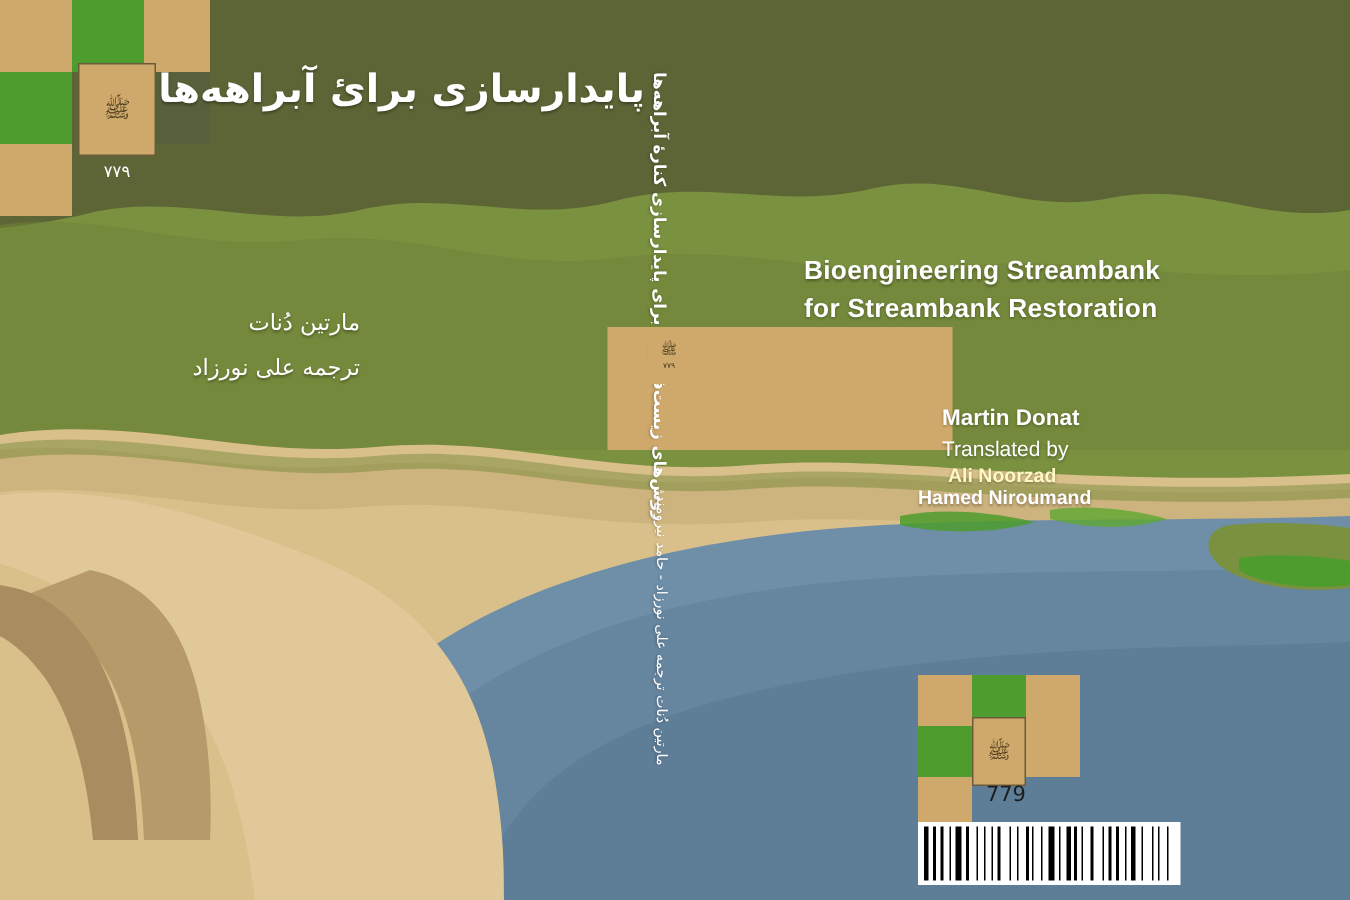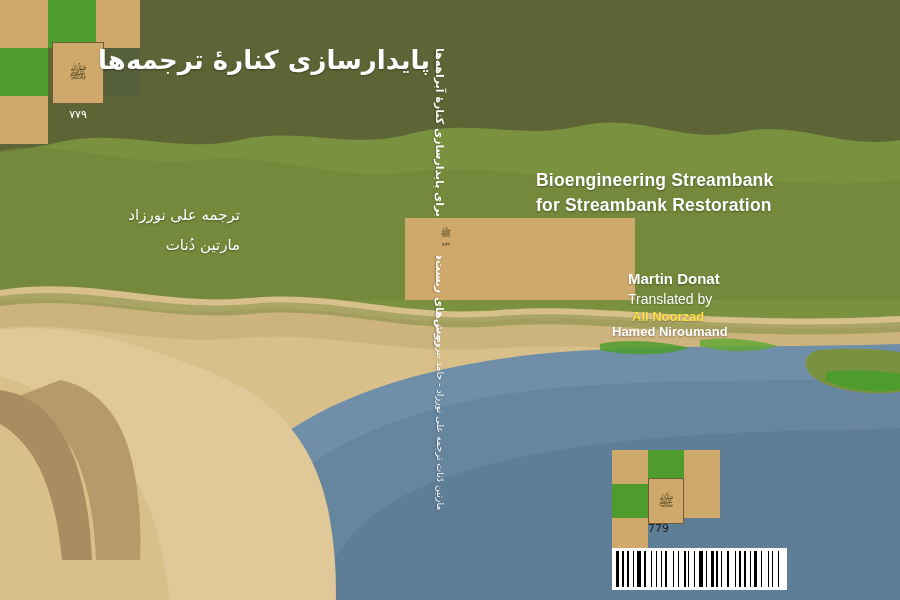--- a/index.html
+++ b/index.html
@@ -136,21 +136,21 @@
     position: absolute;
     left: 628px; top: 291px;
     color: #ffffff;
     font-family: "Liberation Sans", sans-serif;
     font-size: 14px;
     text-shadow: 0 1px 2px rgba(0,0,0,.35);
   }
   .en-tr1 {
     position: absolute;
     left: 632px; top: 309px;
-    color: #fde047;
+    color: #fef9c3;
     font-family: "Liberation Sans", sans-serif;
     font-weight: bold;
     font-size: 13px;
     text-shadow: 0 1px 2px rgba(0,0,0,.35);
   }
   .en-tr2 {
     position: absolute;
     left: 612px; top: 324px;
     color: #ffffff;
     font-family: "Liberation Sans", sans-serif;
@@ -170,22 +170,22 @@
     border: 1px solid #6b5b3a;
     box-sizing: border-box;
     display: flex; flex-direction: column;
     align-items: center; justify-content: center;
   }
   .pub-emblem .mark { font-size: 13px; color: #4a3c1c; font-family: "DejaVu Sans", sans-serif; line-height: 1;}
   .pub-num {
     position: absolute;
     left: 648px; top: 522px;
     width: 36px;
-    text-align: left;
-    font-size: 11px;
+    text-align: right;
+    font-size: 14px;
     color: #1d1d1d;
     font-family: "DejaVu Sans", sans-serif;
   }
 
   
   .barcode {
     position: absolute;
     left: 612px; top: 548px;
     width: 175px; height: 42px;
     background: #ffffff;
@@ -254,26 +254,26 @@
     <div class="blk tan" style="left:0;   top:96px;width:48px; height:48px;"></div>
     <div class="blk dark" style="left:96px; top:48px;width:44px; height:48px;"></div>
   </div>
 
   <div class="emblem" style="left:52px; top:42px; width:52px; height:62px;">
     <div class="mark" style="font-size:15px;">ﷺ</div>
   </div>
   <div class="num" style="position:absolute; left:52px; top:108px; width:52px; text-align:center; font-size:11px; color:#ffffff; font-family:'DejaVu Sans', sans-serif;">۷۷۹</div>
 
   <div class="fa-title">
-    <div>پایدارسازی کنارهٔ ترجمه‌ها</div>
+    <div>پایدارسازی برایٔ آبراهه‌ها</div>
   </div>
 
   <div class="fa-author">
+    <div>مارتین دُنات</div>
     <div>ترجمه علی نورزاد</div>
-    <div>مارتین دُنات</div>
   </div>
 
   <div class="spine-band"></div>
 
   <div class="spine-text spine-title">روش‌های زیست‌فنّاوری برای پایدارسازی کنارهٔ آبراهه‌ها</div>
   <div class="spine-text spine-authors">مارتین دُنات    ترجمه علی نورزاد - حامد نیرومند</div>
 
   <div class="spine-emblem">
     <div class="mark">ﷺ</div>
     <div class="num">۷۷۹</div>

